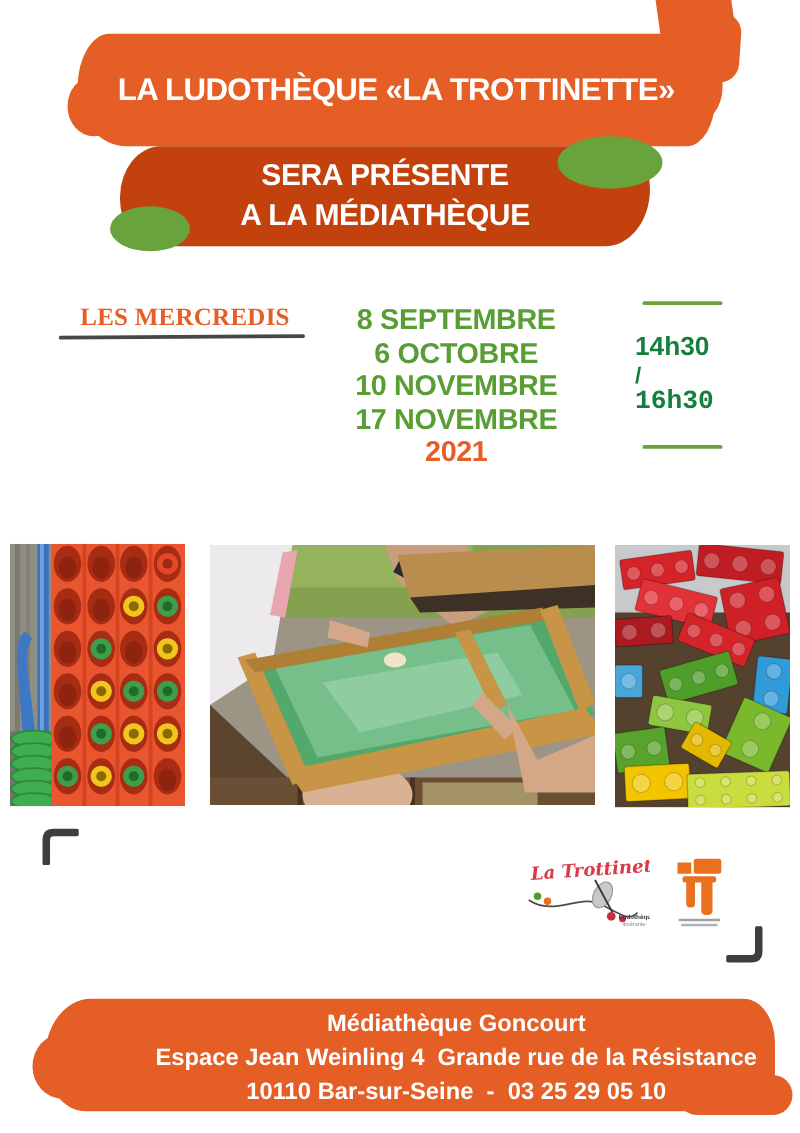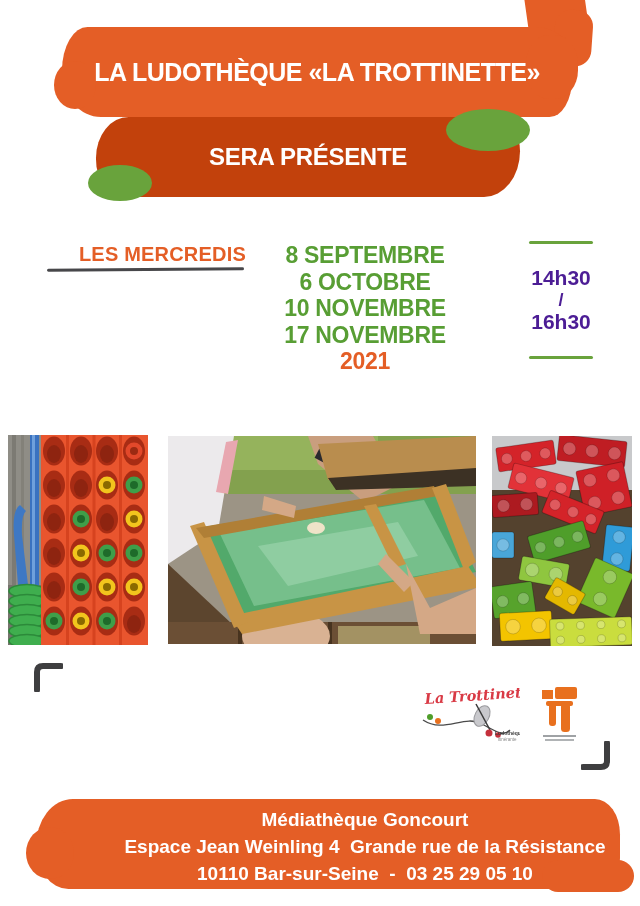--- a/index.html
+++ b/index.html
@@ -32,36 +32,36 @@
     display:flex;flex-direction:column;align-items:center;justify-content:center;
   }
   .subtitle-banner::before{content:"";position:absolute;right:-10px;top:-8px;width:84px;height:42px;
     background:#69A33C;border-radius:50%;}
   .subtitle-banner::after{content:"";position:absolute;left:-8px;bottom:-4px;width:64px;height:36px;
     background:#69A33C;border-radius:50%;}
   .subtitle-line{position:relative;z-index:2;color:#ffffff;font-weight:bold;font-size:24px;
     line-height:32px;letter-spacing:-0.3px;white-space:nowrap;}
   
   .wednesdays-label{
-    position:absolute;left:50px;top:243px;width:196px;text-align:right;
-    color:#E45E26;font-weight:bold;font-size:20px;letter-spacing:0.2px;white-space:nowrap;
+    position:absolute;left:50px;top:243px;width:196px;text-align:center;
+    color:#E45E26;font-weight:bold;font-size:20px;letter-spacing:0.2px;white-space:nowrap;font-family:Liberation Serif, serif;
   }
   .wednesdays-underline{position:absolute;left:47px;top:268px;width:197px;height:3px;
     background:#47474A;border-radius:2px;transform:rotate(-0.4deg);}
   .dates-list{
     position:absolute;left:252px;top:242px;width:226px;text-align:center;
     color:#589E34;font-weight:bold;font-size:23px;line-height:26.5px;letter-spacing:-0.3px;
   }
   .year-label{color:#E45E26;}
-  .times-block{position:absolute;left:523px;top:241px;width:76px;text-align:center;
-    color:#4c1d95;font-weight:bold;font-size:21px;}
+  .times-block{position:absolute;left:508px;top:241px;width:76px;text-align:left;
+    color:#15803d;font-weight:bold;font-size:21px;}
   .time-rule{width:64px;height:3px;background:#69A33C;border-radius:2px;margin:0 auto;}
   .time-start{margin-top:23px;line-height:22px;}
   .time-slash{font-size:18px;line-height:22px;}
-  .time-end{line-height:22px;margin-bottom:23px;}
+  .time-end{line-height:22px;margin-bottom:23px;font-family:Liberation Mono, monospace;}
   
   .photo{position:absolute;top:435px;height:210px;overflow:hidden;}
   .photo svg{display:block;}
   .photo-1{left:8px;width:140px;}
   .photo-2{left:168px;width:308px;top:436px;height:208px;}
   .photo-3{left:492px;width:140px;top:436px;}
   
   .bracket{position:absolute;width:30px;height:30px;}
   .bracket-tl{left:33px;top:662px;}
   .bracket-br{left:581px;top:741px;}
@@ -91,20 +91,21 @@
 <div class="page">
 
   <div class="corner-accent"></div>
 
   <div class="title-banner">
     <div class="title-text">LA LUDOTHÈQUE «LA TROTTINETTE»</div>
   </div>
 
   <div class="subtitle-banner">
     <div class="subtitle-line">SERA PRÉSENTE</div>
+    <div class="subtitle-line">A LA MÉDIATHÈQUE</div>
   </div>
 
   <div class="wednesdays-label">LES MERCREDIS</div>
   <div class="wednesdays-underline"></div>
 
   <div class="dates-list">
     <div>8 SEPTEMBRE</div>
     <div>6 OCTOBRE</div>
     <div>10 NOVEMBRE</div>
     <div>17 NOVEMBRE</div>

